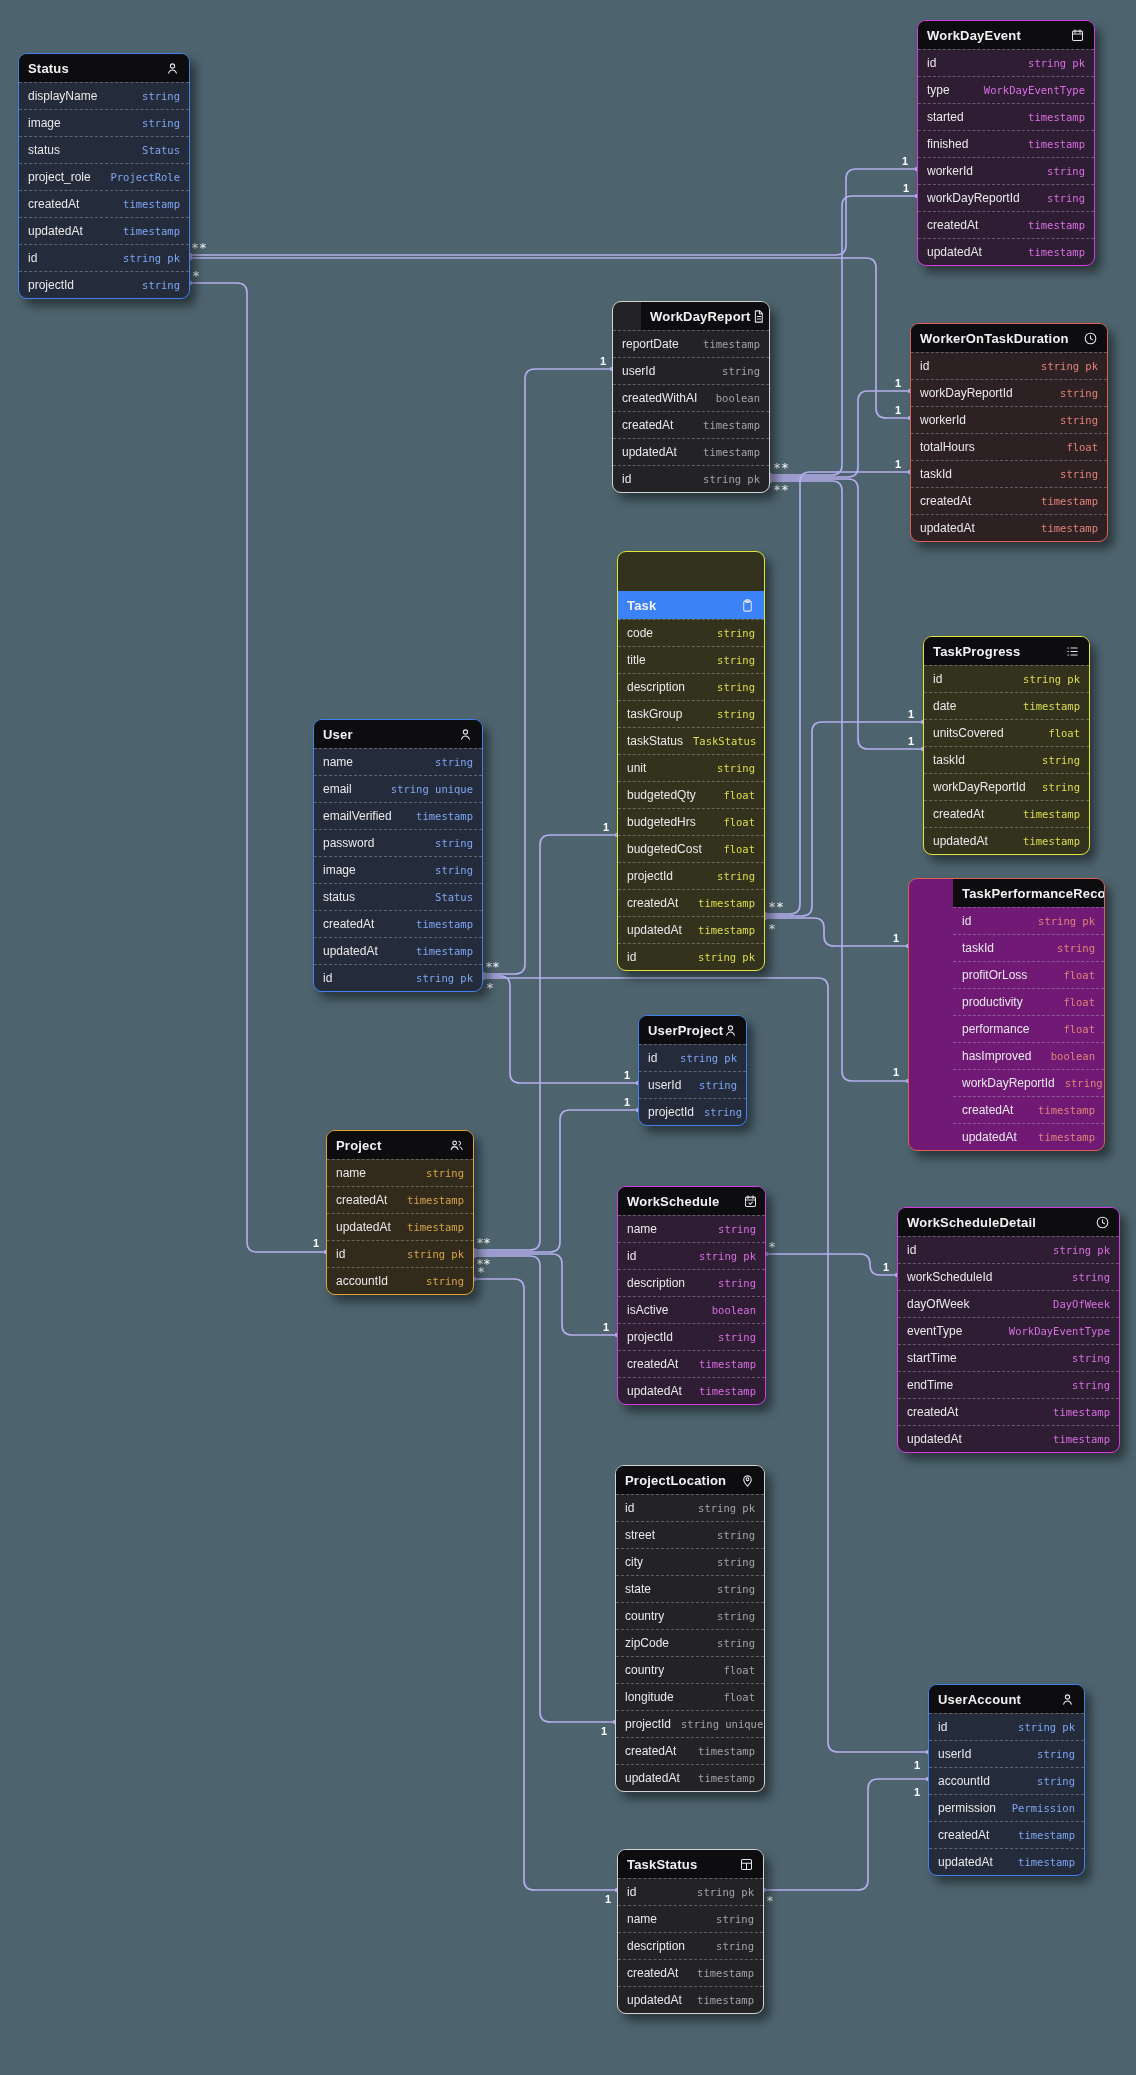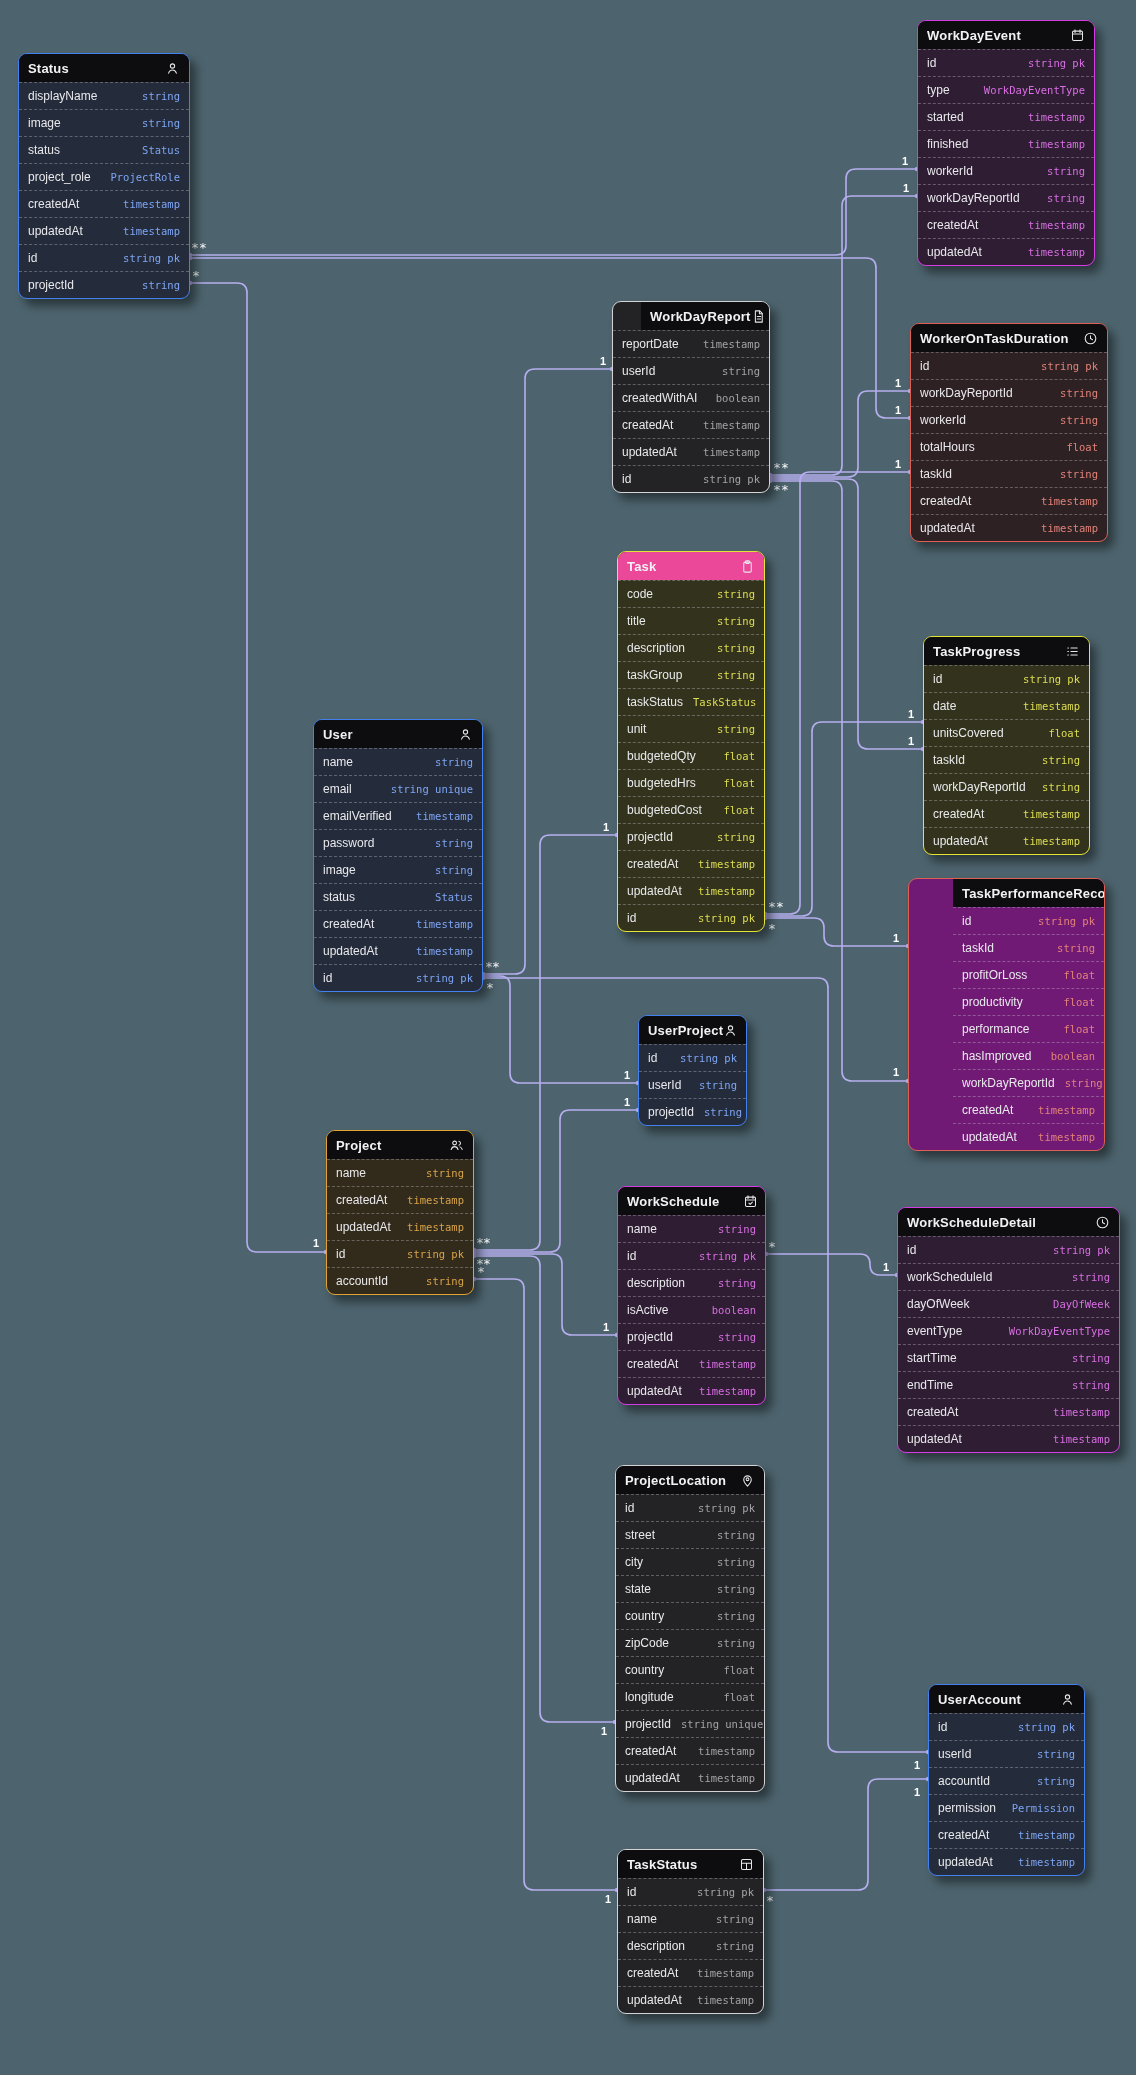--- a/index.html
+++ b/index.html
@@ -282,21 +282,21 @@
       <div class="row">
         <span class="fname">createdAt</span>
         <span class="ftype" style="color: rgb(226, 131, 120);">timestamp</span>
       </div>
       <div class="row">
         <span class="fname">updatedAt</span>
         <span class="ftype" style="color: rgb(226, 131, 120);">timestamp</span>
       </div>
     </div>
     <div class="er-table" style="left: 617px; top: 551px; width: 148px; border-color: rgb(228, 228, 54); background: rgb(51, 51, 29);">
-      <div class="thead" style="background: #ec4899;">
+      <div class="thead" style="background: #3b82f6; margin-top: 39px;">
         <span>Task</span>
         <span class="ticon">
           <svg viewBox="0 0 24 24">
             <rect x="6" y="5" width="12" height="16" rx="2"></rect>
             <rect x="9" y="3" width="6" height="4" rx="1"></rect>
           </svg>
         </span>
       </div>
       <div class="row">
         <span class="fname">code</span>

